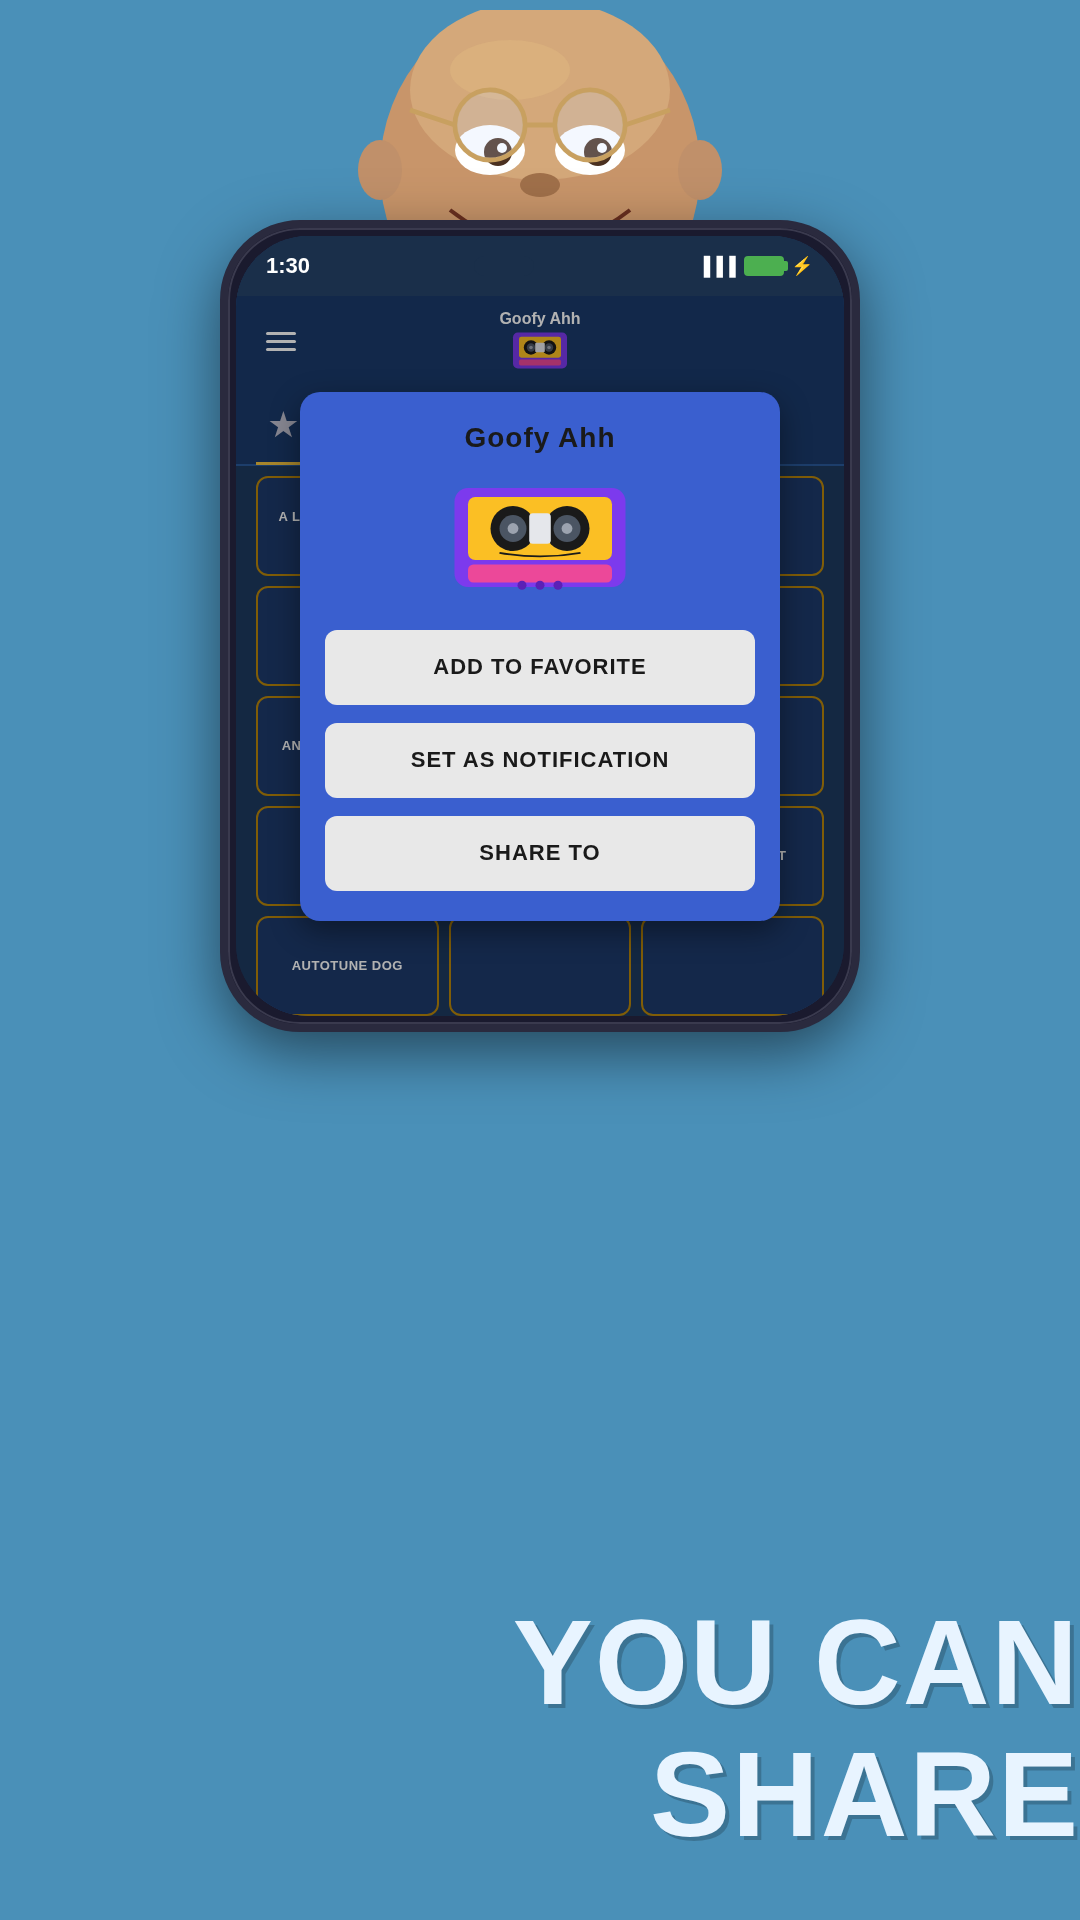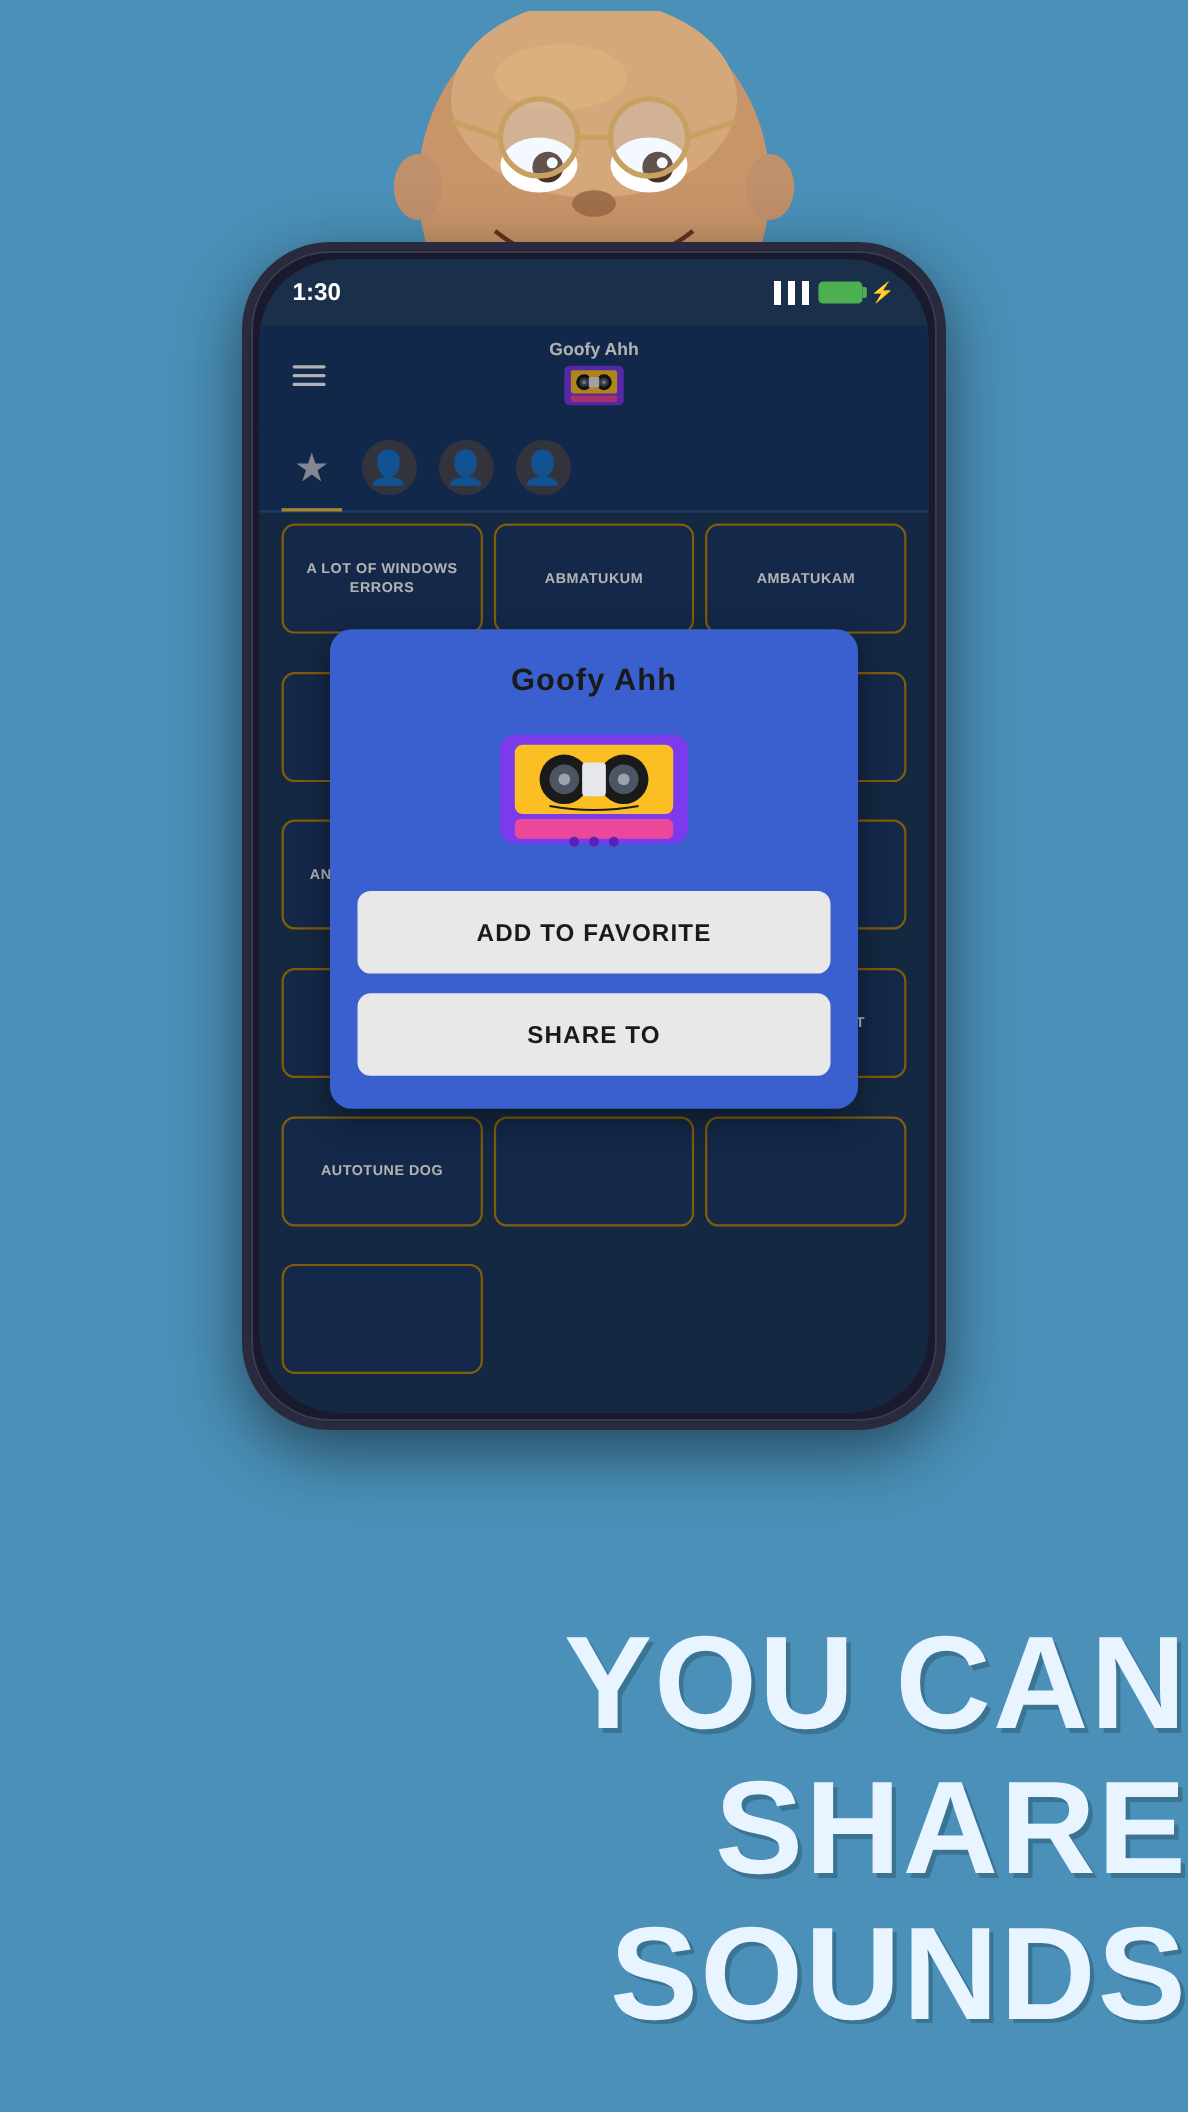--- a/index.html
+++ b/index.html
@@ -40,21 +40,21 @@
       height: 300px;
     }
 
     
     .phone-frame {
       position: absolute;
       top: 220px;
       left: 50%;
       transform: translateX(-50%);
       width: 640px;
-      height: 1080px;
+      height: 812px;
       background: #1a1a2e;
       border-radius: 80px;
       border: 8px solid #2a2a3e;
       box-shadow: 0 20px 60px rgba(0,0,0,0.5), inset 0 0 0 2px #3a3a4e;
       z-index: 10;
       overflow: hidden;
     }
 
     .phone-inner {
       position: absolute;
@@ -541,24 +541,24 @@
           <rect x="20" y="95" width="160" height="20" rx="6" fill="#ec4899"></rect>
 
           <path d="M 55 82 Q 100 90 145 82" stroke="#1a1a1a" stroke-width="2" fill="none"></path>
 
           <circle cx="80" cy="118" r="5" fill="#5b21b6"></circle>
           <circle cx="100" cy="118" r="5" fill="#5b21b6"></circle>
           <circle cx="120" cy="118" r="5" fill="#5b21b6"></circle>
         </svg>
 
         <button class="modal-button">ADD TO FAVORITE</button>
+        <button class="modal-button">SET AS NOTIFICATION</button>
         <button class="modal-button">SHARE TO</button>
       </div>
     </div>
 
   </div>
 </div>
 
 <div class="bottom-text">
   <div class="bottom-text-content">YOU CAN</div>
   <div class="bottom-text-content">SHARE</div>
-  <div class="bottom-text-content">SOUNDS</div>
 </div>
 
 </body></html>

